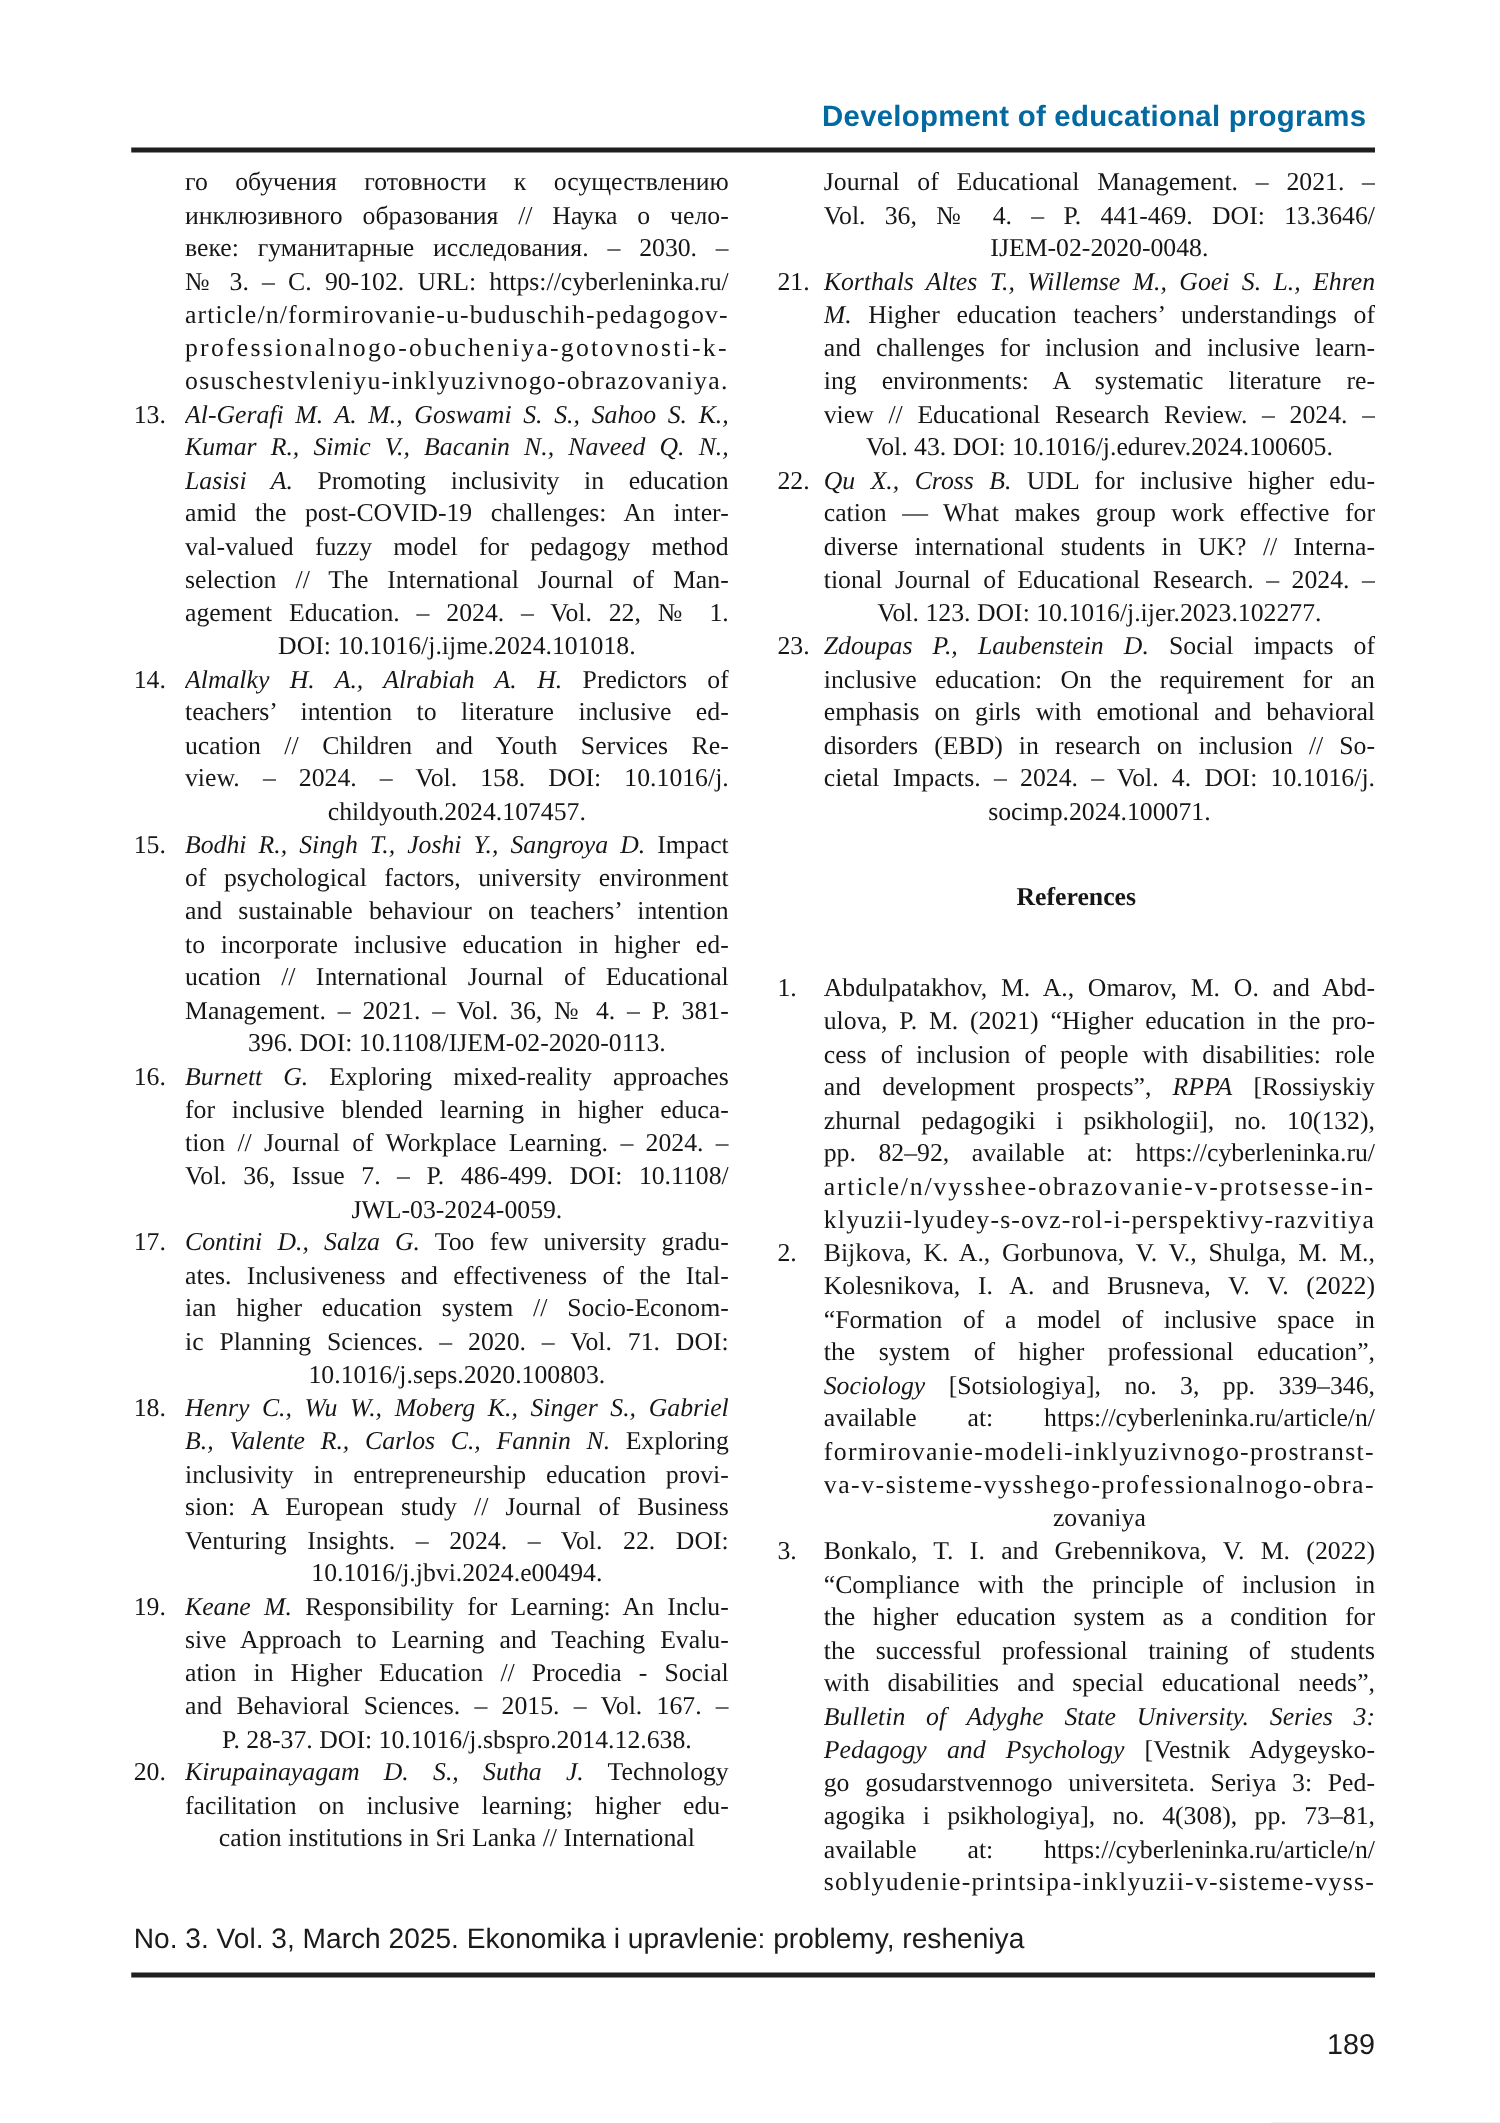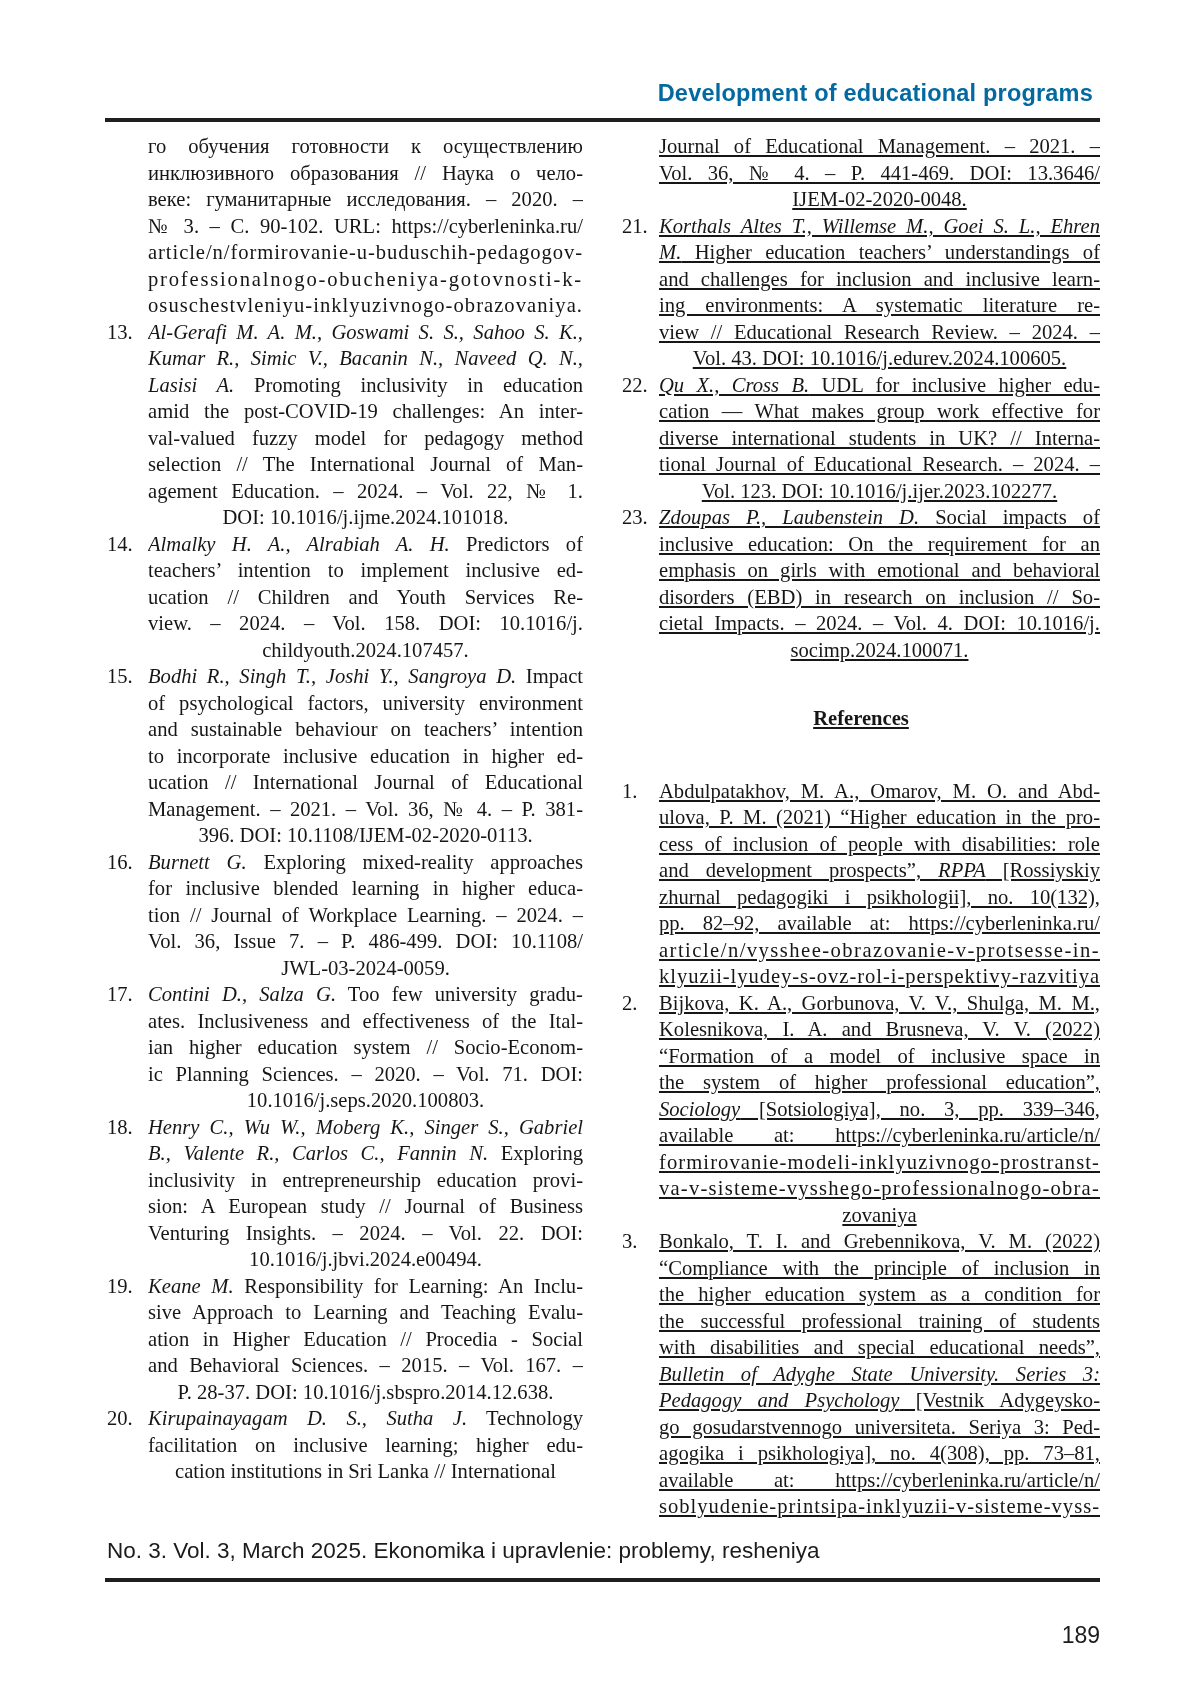--- a/index.html
+++ b/index.html
@@ -6,21 +6,21 @@
   .page{position:relative;width:1200px;height:1698px;background:#ffffff;margin:0 auto;
         font-family:"Liberation Serif","DejaVu Serif",serif;color:#161616;overflow:hidden;}
   .header-title{position:absolute;top:80px;right:107px;
         font-family:"Liberation Sans","DejaVu Sans",sans-serif;font-weight:700;
         font-size:23.5px;letter-spacing:0.2px;color:#0369a1;white-space:nowrap;}
   .rule{position:absolute;left:105px;width:995px;height:4px;background:#1f1f1f;}
   .rule-top{top:118px;}
   .rule-bottom{top:1578px;}
   .col{position:absolute;top:133px;font-size:20.6px;line-height:26.5px;box-sizing:border-box;}
   .col-left{left:107px;width:476px;padding-left:41px;--gut:41px;}
-  .col-right{left:622px;width:478px;padding-left:37px;text-decoration:underline;--gut:37px;}
+  .col-right{left:622px;width:478px;padding-left:37px;--gut:37px;}
   .ref{position:relative;}
   .num{position:absolute;left:calc(-1 * var(--gut));top:0;}
   .line{text-align:justify;max-height:27px;overflow:hidden;}
   .line.jl{text-align-last:justify;}
   .line.last{text-align:center;}
   .it{font-style:italic;}
   .ref-heading{font-weight:700;text-align:center;margin:42px 0 46px calc(-1 * var(--gut));}
   .footer-issue{position:absolute;left:107px;top:1538px;
         font-family:"Liberation Sans","DejaVu Sans",sans-serif;font-size:22.5px;color:#1b1b1b;white-space:nowrap;}
   .footer-page{position:absolute;right:100px;top:1622px;
@@ -30,41 +30,41 @@
 <body>
 
 <div class="page">
   <div class="header-title">Development of educational programs</div>
   <div class="rule rule-top"></div>
 
   <div class="col col-left" id="col-left">
       <div class="ref">
         <div class="line jl"><span>го обучения готовности к осуществлению</span></div>
         <div class="line jl"><span>инклюзивного образования // Наука о чело-</span></div>
-        <div class="line jl"><span>веке: гуманитарные исследования. – 2020. –</span></div>
+        <div class="line jl"><span>веке: гуманитарные исследования. – 2030. –</span></div>
         <div class="line jl"><span>№ 3. – С. 90-102. URL: https://cyberleninka.ru/</span></div>
         <div class="line jl" style="white-space: nowrap; letter-spacing: 0.923611px;"><span>article/n/formirovanie-u-buduschih-pedagogov-</span></div>
         <div class="line jl" style="white-space: nowrap; letter-spacing: 1.79345px;"><span>professionalnogo-obucheniya-gotovnosti-k-</span></div>
         <div class="line last" style="white-space: nowrap; letter-spacing: 1.03445px;"><span>osuschestvleniyu-inklyuzivnogo-obrazovaniya.</span></div>
       </div>
       <div class="ref">
         <span class="num">13.</span>
         <div class="line jl"><span class="it">Al-Gerafi M. A. M., Goswami S. S., Sahoo S. K.,</span></div>
         <div class="line jl"><span class="it">Kumar R., Simic V., Bacanin N., Naveed Q. N.,</span></div>
         <div class="line jl"><span class="it">Lasisi A.</span><span> Promoting inclusivity in education</span></div>
         <div class="line jl"><span>amid the post-COVID-19 challenges: An inter-</span></div>
         <div class="line jl"><span>val-valued fuzzy model for pedagogy method</span></div>
         <div class="line jl"><span>selection // The International Journal of Man-</span></div>
         <div class="line jl"><span>agement Education. – 2024. – Vol. 22, № 1.</span></div>
         <div class="line last"><span>DOI: 10.1016/j.ijme.2024.101018.</span></div>
       </div>
       <div class="ref">
         <span class="num">14.</span>
         <div class="line jl"><span class="it">Almalky H. A., Alrabiah A. H.</span><span> Predictors of</span></div>
-        <div class="line jl"><span>teachers’ intention to implement inclusive ed-</span></div>
+        <div class="line jl"><span>teachers’ intention to literature inclusive ed-</span></div>
         <div class="line jl"><span>ucation // Children and Youth Services Re-</span></div>
         <div class="line jl"><span>view. – 2024. – Vol. 158. DOI: 10.1016/j.</span></div>
         <div class="line last"><span>childyouth.2024.107457.</span></div>
       </div>
       <div class="ref">
         <span class="num">15.</span>
         <div class="line jl"><span class="it">Bodhi R., Singh T., Joshi Y., Sangroya D.</span><span> Impact</span></div>
         <div class="line jl"><span>of psychological factors, university environment</span></div>
         <div class="line jl"><span>and sustainable behaviour on teachers’ intention</span></div>
         <div class="line jl"><span>to incorporate inclusive education in higher ed-</span></div>

